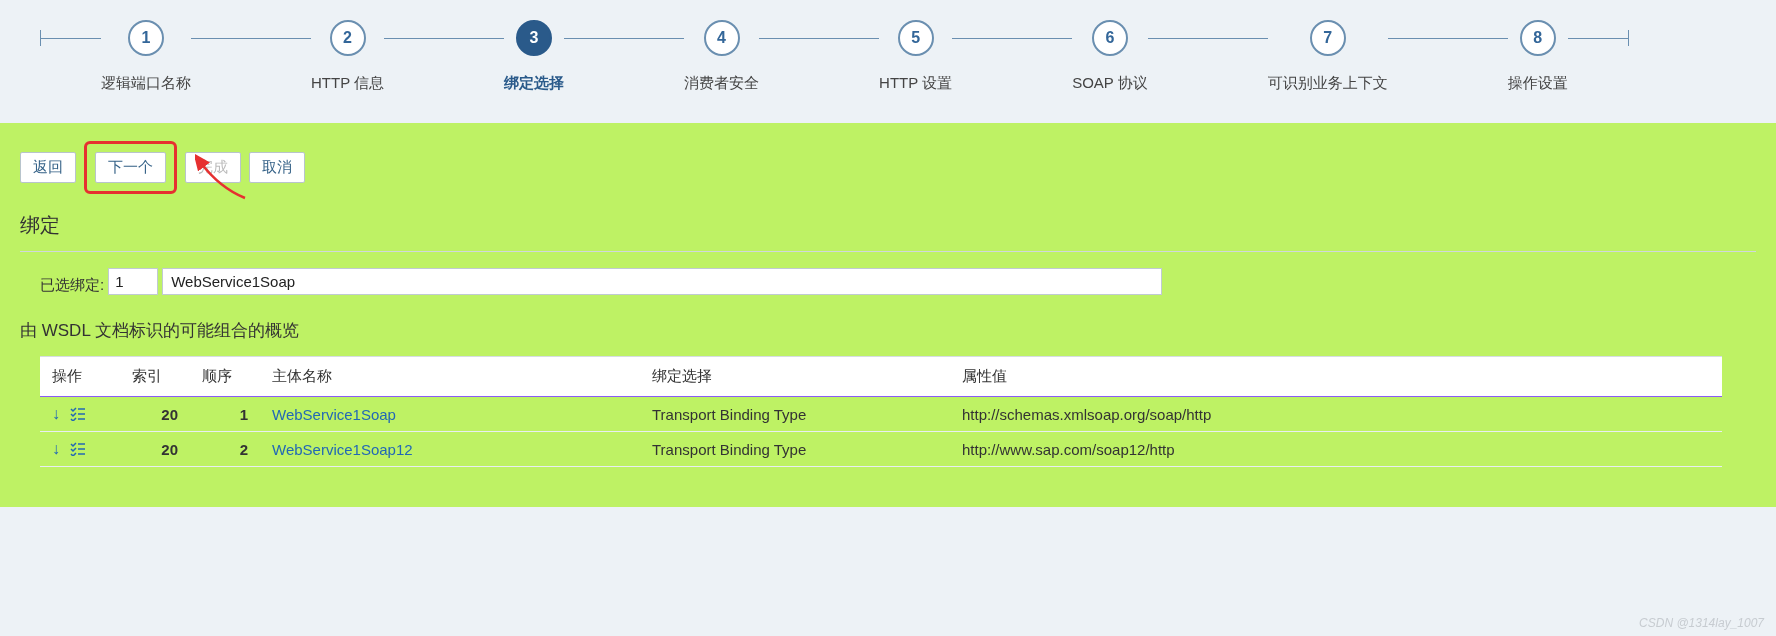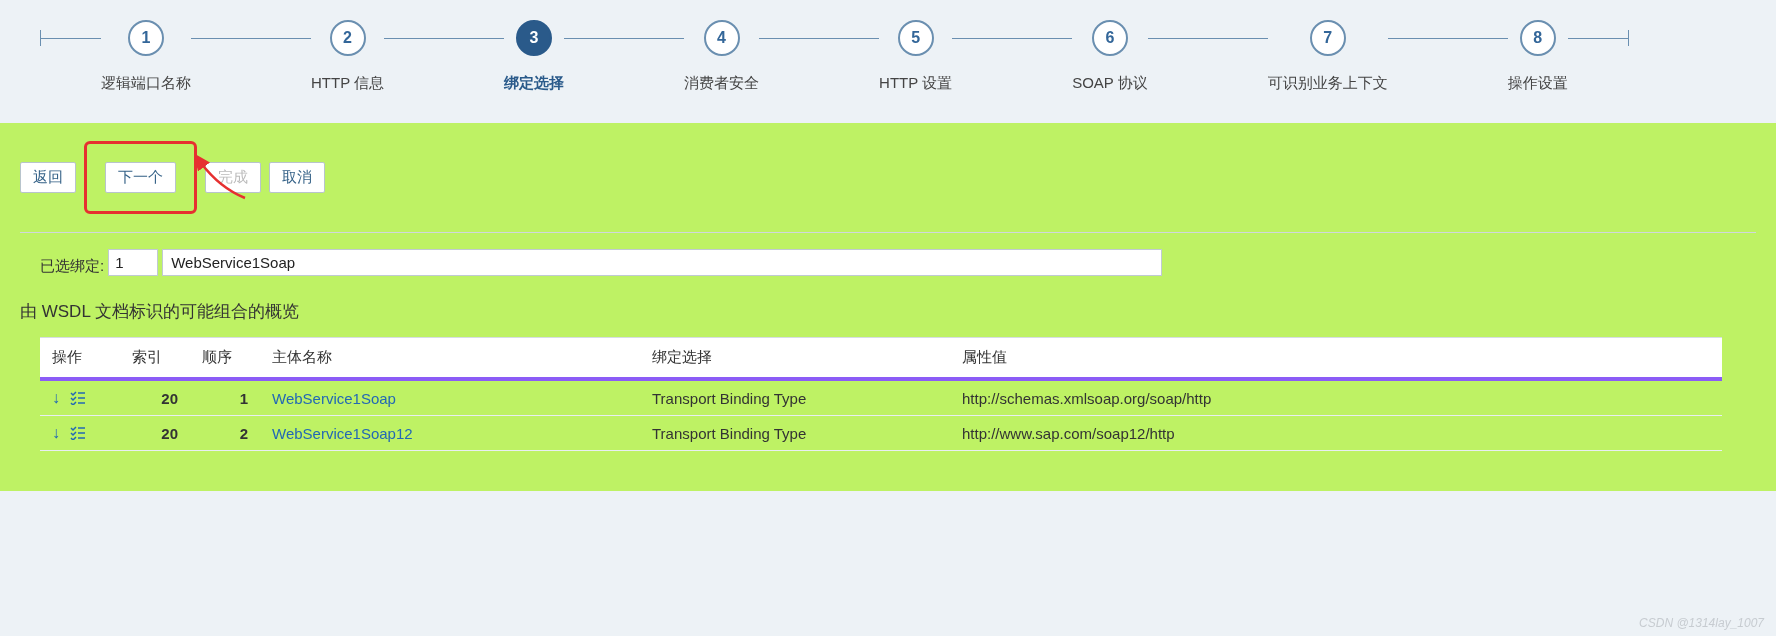--- a/index.html
+++ b/index.html
@@ -90,21 +90,21 @@
     cursor: pointer;
     border-radius: 2px;
   }
   .btn.disabled {
     color: #bbb;
     cursor: default;
   }
   .highlight-box {
     border: 3px solid #e63030;
     border-radius: 6px;
-    padding: 18px;
+    padding: 8px;
     display: inline-flex;
   }
   .highlight-box .btn { margin: 0; }
   .arrow-svg {
     position: absolute;
     left: 175px;
     top: 12px;
     pointer-events: none;
   }
   .section-title {
@@ -151,21 +151,21 @@
     padding-left: 20px;
   }
   table {
     border-collapse: collapse;
     width: 98%;
     font-size: 15px;
   }
   th {
     text-align: left;
     padding: 10px 12px;
-    border-bottom: 4px solid #8b5cf6;
+    border-bottom: 1px solid #8b5cf6;
     border-top: 1px solid #d6dde3;
     font-weight: normal;
     color: #333;
     background: #fff;
   }
   td {
     padding: 8px 12px;
     border-bottom: 1px solid #e8eef3;
     color: #333;
   }
@@ -264,20 +264,21 @@
     <svg class="arrow-svg" width="60" height="50">
       <defs>
         <marker id="ah" markerWidth="8" markerHeight="8" refX="2" refY="3" orient="auto">
           <path d="M0,0 L0,6 L7,3 z" fill="#e63030"></path>
         </marker>
       </defs>
       <path d="M50,45 Q25,35 6,10" stroke="#e63030" stroke-width="2.5" fill="none" marker-end="url(#ah)"></path>
     </svg>
   </div>
 
+  <div class="section-title">绑定</div>
   <div class="section-divider"></div>
 
   <div class="form-row">
     <span class="form-label">已选绑定:</span>
     <input class="input-small" readonly="" value="1" style="">
     <input class="input-wide" readonly="" value="WebService1Soap" style="">
   </div>
 
   <div class="subtitle">由 WSDL 文档标识的可能组合的概览</div>
 

